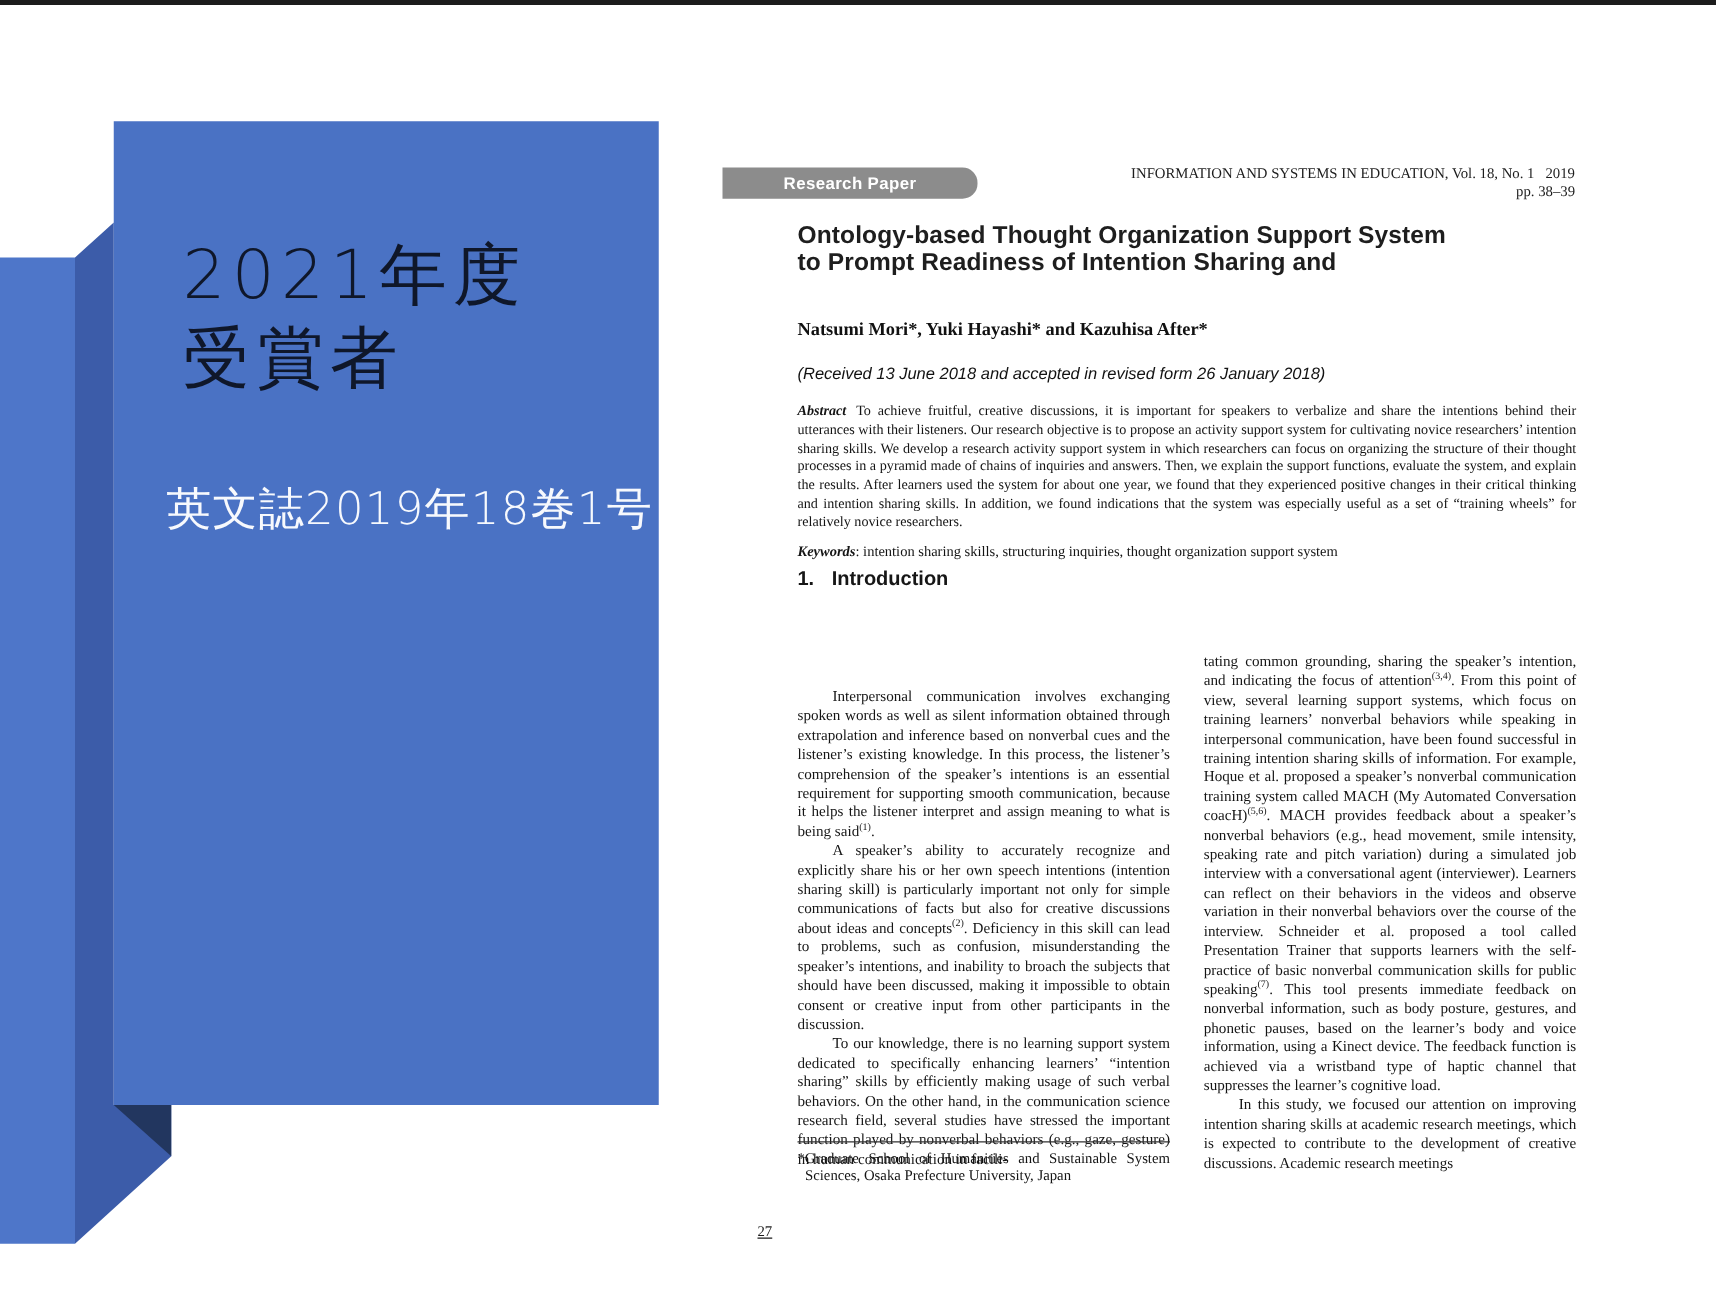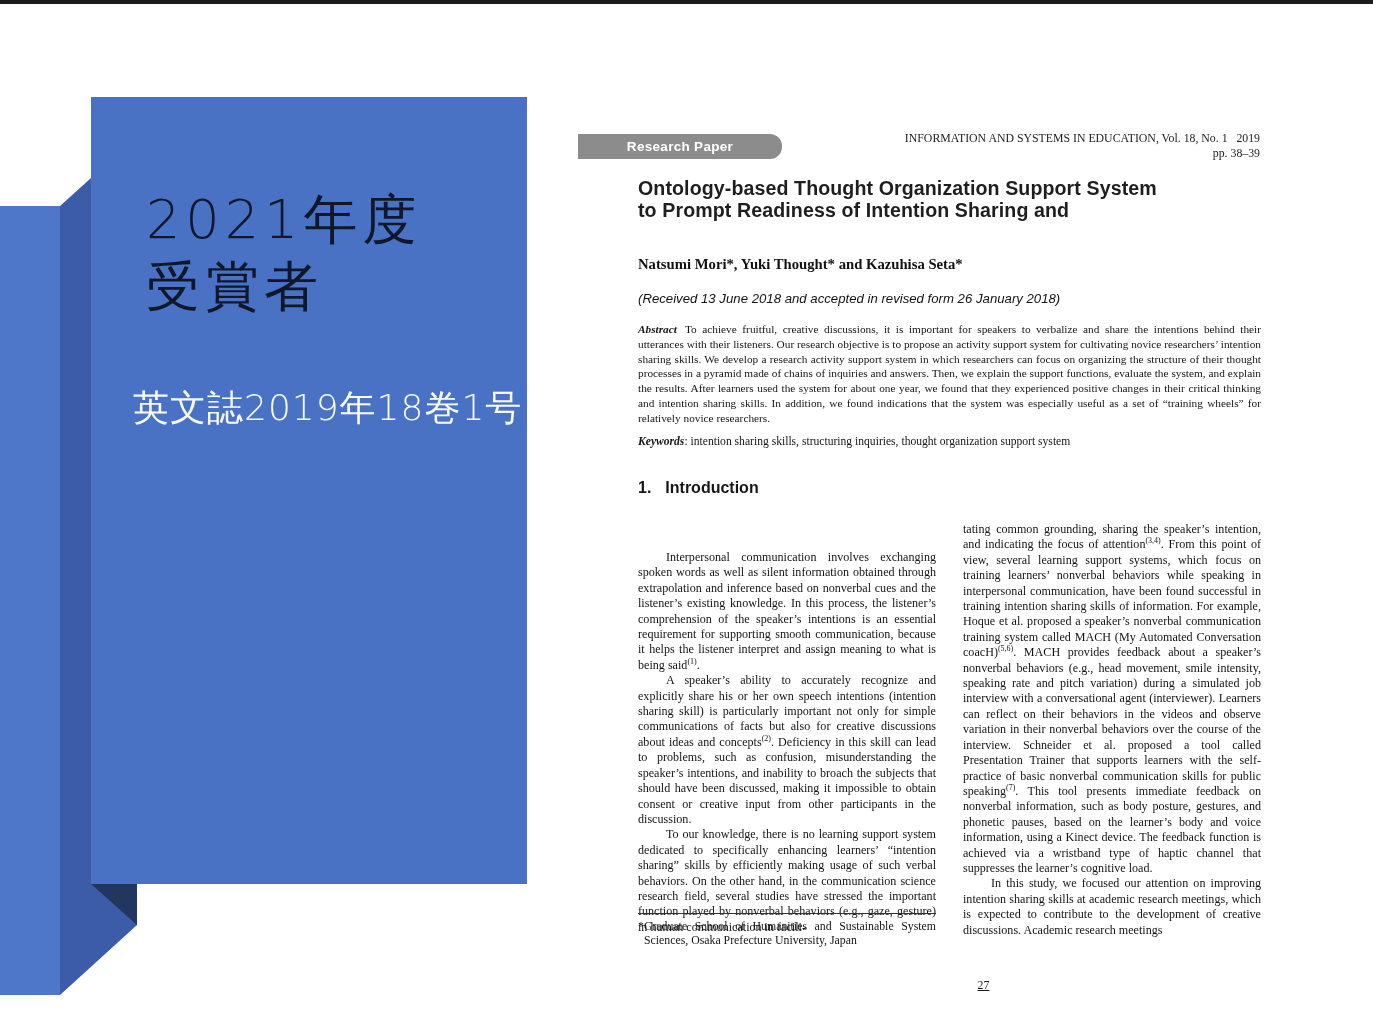--- a/index.html
+++ b/index.html
@@ -17,34 +17,34 @@
   .journal{position:absolute;top:131px;right:113px;text-align:right;font-size:11.8px;line-height:15px;color:#1c1c1c;}
   .ptitle{position:absolute;left:638px;top:177px;font-family:"Liberation Sans","DejaVu Sans",sans-serif;
           font-weight:700;font-size:19.6px;line-height:22.4px;color:#1e1e1e;letter-spacing:.1px;}
   .authors{position:absolute;left:638px;top:256px;font-weight:700;font-size:14.7px;color:#111;}
   .received{position:absolute;left:638px;top:291px;font-family:"Liberation Sans","DejaVu Sans",sans-serif;
             font-style:italic;font-size:13.2px;color:#121212;}
   .absblock{position:absolute;left:638px;top:322px;width:623px;}
   .abstract{margin:0;font-size:11.3px;line-height:14.8px;text-align:justify;}
   .keywords{margin:9px 0 0 0;font-size:11.6px;}
   .lbl{font-weight:700;font-style:italic;padding-right:8px;}
-  .sec-head{position:absolute;left:638px;top:479px;font-family:"Liberation Sans","DejaVu Sans",sans-serif;
+  .sec-head{position:absolute;left:638px;top:455px;font-family:"Liberation Sans","DejaVu Sans",sans-serif;
             font-weight:700;font-size:16px;color:#161616;}
   .sec-head .no{margin-right:14px;}
   .colL{position:absolute;left:638px;top:510px;width:298px;}
   .colR{position:absolute;left:963px;top:482px;width:298px;}
   .colL,.colR{font-size:12.1px;line-height:15.4px;text-align:justify;margin-top:40px;}
   .cpara{margin:0;}
   .cpara.ind{text-indent:28px;}
   sup{font-size:8px;line-height:0;}
   .footnote{position:absolute;left:638px;top:913px;width:298px;font-size:11.8px;line-height:14.4px;}
   .footnote .rule{border-top:1px solid #333;margin-bottom:5px;height:0;}
   .fn1{text-align:justify;text-align-last:justify;}
   .fn2{padding-left:6px;}
-  .pageno{position:absolute;left:672px;top:978px;width:623px;text-align:center;font-size:11.8px;color:#1a1a1a;text-decoration:underline;}
+  .pageno{position:absolute;left:606px;top:978px;width:623px;font-size:11.8px;color:#1a1a1a;text-decoration:underline;}
 </style>
 </head>
 <body>
 
 <div id="stage">
 
   <div class="topbar" style="background-color: rgb(28, 28, 28);"></div>
 
   <svg id="banner-svg" width="560" height="1031" viewBox="0 0 560 1031">
     <polygon points="0,206 60,206 60,995 0,995" fill="#4e76c9"></polygon>
@@ -64,21 +64,21 @@
   <div class="journal">
     <div>INFORMATION AND SYSTEMS IN EDUCATION, Vol. 18, No. 1&nbsp;&nbsp;&nbsp;2019</div>
     <div>pp. 38–39</div>
   </div>
 
   <div class="ptitle">
       <div>Ontology-based Thought Organization Support System</div>
       <div>to Prompt Readiness of Intention Sharing and</div>
     </div>
 
-  <div class="authors">Natsumi Mori*, Yuki Thought* and Kazuhisa Seta*</div>
+  <div class="authors">Natsumi Mori*, Yuki Hayashi* and Kazuhisa After*</div>
 
   <div class="received">(Received 13 June 2018 and accepted in revised form 26 January 2018)</div>
 
   <div class="absblock">
     <p class="abstract"><span class="lbl">Abstract</span><span>To achieve fruitful, creative discussions, it is important for speakers to verbalize and share the intentions behind their utterances with their listeners. Our research objective is to propose an activity support system for cultivating novice researchers’ intention sharing skills. We develop a research activity support system in which researchers can focus on organizing the structure of their thought processes in a pyramid made of chains of inquiries and answers. Then, we explain the support functions, evaluate the system, and explain the results. After learners used the system for about one year, we found that they experienced positive changes in their critical thinking and intention sharing skills. In addition, we found indications that the system was especially useful as a set of “training wheels” for relatively novice researchers.</span></p>
     <p class="keywords"><span class="lbl" style="padding-right:0;">Keywords</span><span>: intention sharing skills, structuring inquiries, thought organization support system</span></p>
   </div>
 
   <div class="sec-head">
     <span class="no">1.</span><span>Introduction</span>

